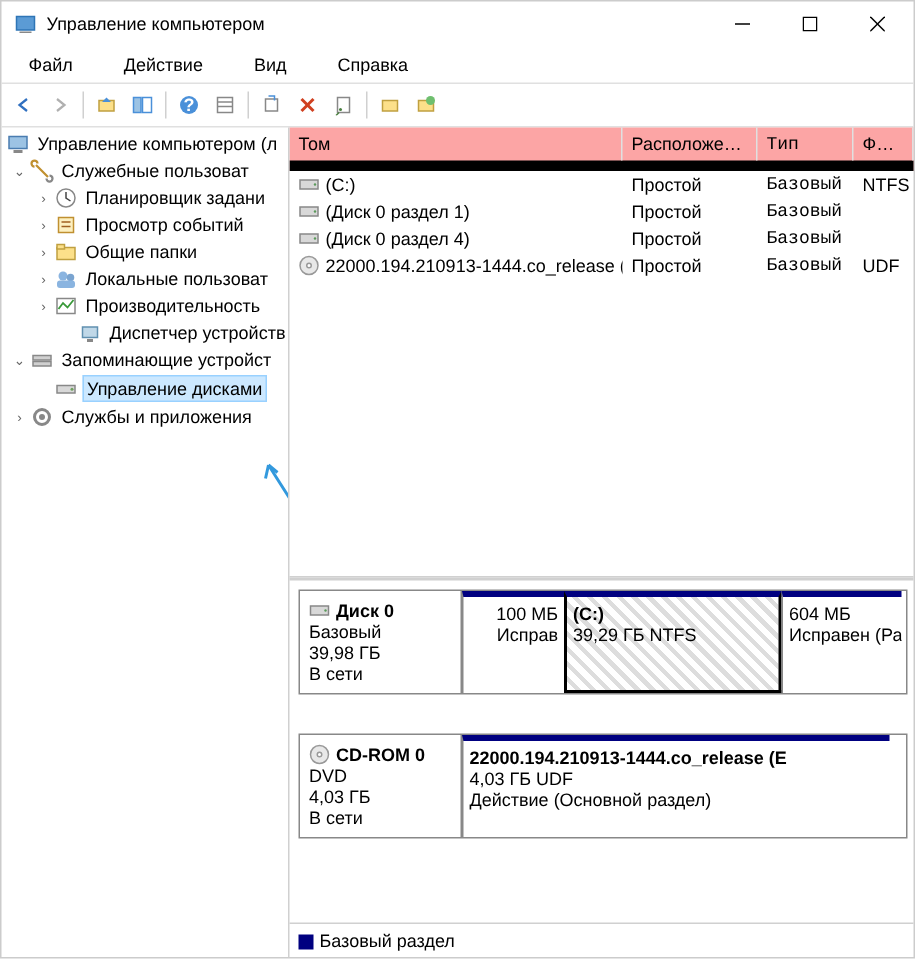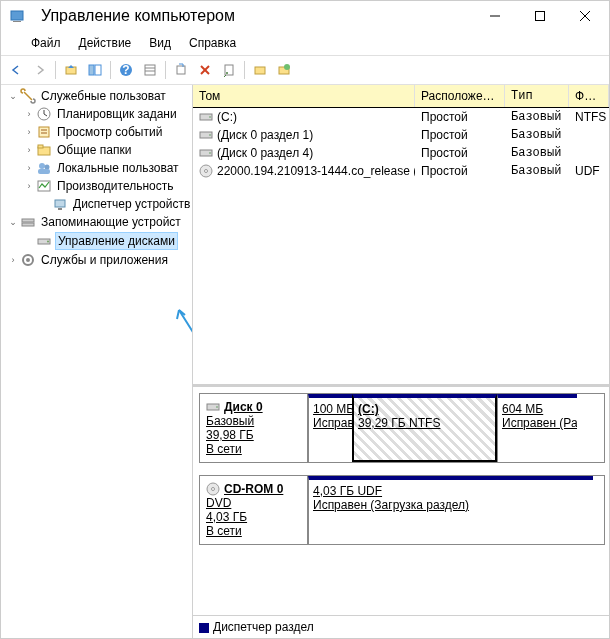--- a/index.html
+++ b/index.html
@@ -1,47 +1,47 @@
 <!DOCTYPE html>
 <html><head>
 <meta charset="utf-8">
 <style>
 * { box-sizing: border-box; margin: 0; padding: 0; font-family: 'Segoe UI', Tahoma, sans-serif; font-size: 12px; }
 body { background: #fff; width: 610px; height: 639px; overflow: hidden; border: 1px solid #ccc; display: flex; flex-direction: column; }
 .titlebar { height: 30px; display: flex; align-items: center; padding: 0 2px 0 8px; }
 .titlebar .app-icon { width: 16px; height: 16px; margin-right: 6px; }
-.titlebar .title { flex: 1; font-size: 16px; margin-left: 10px; }
+.titlebar .title { flex: 1; font-size: 12px; }
 .titlebar .win-btns { display: flex; }
 .titlebar .win-btn { width: 45px; height: 28px; display: flex; align-items: center; justify-content: center; color: #000; }
-.menubar { display: flex; padding: 2px 22px; gap: 2px; }
+.menubar { display: flex; padding: 2px 10px; gap: 18px; }
 .menubar .menu-item { padding: 3px 8px; }
 .toolbar { display: flex; align-items: center; padding: 3px 4px; border-top: 1px solid #e0e0e0; border-bottom: 1px solid #e0e0e0; gap: 2px; }
 .toolbar .tbtn { width: 22px; height: 22px; display: flex; align-items: center; justify-content: center; border: 1px solid transparent; }
 .toolbar .sep { width: 1px; height: 18px; background: #d0d0d0; margin: 0 2px; }
 .content { flex: 1; display: flex; min-height: 0; }
 .tree-pane { width: 192px; border-right: 1px solid #d0d0d0; overflow: hidden; padding: 2px 0; }
 .tree-node { display: flex; align-items: center; padding: 1px 0; line-height: 16px; white-space: nowrap; }
 .tree-node .exp { width: 12px; text-align: center; color: #666; font-size: 9px; user-select: none; }
 .tree-node .icon { width: 16px; height: 16px; margin: 0 3px 0 1px; display: inline-flex; align-items: center; justify-content: center; }
 .tree-node.selected { }
 .tree-node.selected .label { background: #cce8ff; border: 1px solid #99d1ff; padding: 0 2px; }
 .tree-node .label { padding: 0 2px; }
 .right-pane { flex: 1; display: flex; flex-direction: column; min-width: 0; }
 .vol-list { border-bottom: 1px solid #d0d0d0; }
-.vol-header { display: flex; background: #fef9c3; border-bottom: 1px solid #000000; }
+.vol-header { display: flex; background: #fca5a5; border-bottom: 7px solid #000000; }
 .vol-header .col { padding: 4px 6px; border-right: 1px solid #e0e0e0; overflow: hidden; text-overflow: ellipsis; white-space: nowrap; }
 .vol-row { display: flex; padding: 1px 0; }
 .vol-row .cell { padding: 1px 6px; overflow: hidden; text-overflow: ellipsis; white-space: nowrap; display: flex; align-items: center; }
 .vol-row .cell .vicon { width: 14px; height: 12px; margin-right: 4px; display: inline-flex; align-items: center; justify-content: center; }
 .c0 { width: 222px; }
 .c1 { width: 90px; }
 .c2 { width: 64px; font-family: Liberation Mono, monospace; }
 .c3 { width: 40px; }
 .graphical { flex: 1; overflow: hidden; padding: 6px 4px 2px 6px; border-top: 2px solid #d0d0d0; }
-.disk-row { display: flex; border: 1px solid #888; margin-bottom: 12px; text-decoration: underline; }
+.disk-row { display: flex; border: 1px solid #888; margin-bottom: 26px; }
 .disk-info { width: 108px; padding: 6px 6px; border-right: 1px solid #888; display: flex; flex-direction: column; font-size: 11px; }
 .disk-info .dn { font-weight: bold; display: flex; align-items: center; gap: 4px; }
 .part { border-top: 4px solid #000080; border-left: 1px solid #888; padding: 4px 4px; font-size: 11px; overflow: hidden; white-space: nowrap; }
 .part.sel { background: repeating-linear-gradient(45deg, #fff, #fff 4px, #ddd 4px, #ddd 7px); border: 2px solid #000; border-top: 4px solid #000080; }
 .part .pname { font-weight: bold; display: block; }
 .legend { display: flex; gap: 12px; align-items: center; padding: 4px 6px; border-top: 1px solid #d0d0d0; font-size: 11px; }
 .legend .sw { width: 10px; height: 10px; display: inline-block; margin-right: 4px; vertical-align: middle; }
 .arrow { position: absolute; }
 svg { display: block; }
 </style>
@@ -150,20 +150,29 @@
   <div class="tbtn">
       <svg width="14" height="14">
         <rect x="2" y="4" width="10" height="7" fill="#fce08a" stroke="#c0a040"></rect>
         <circle cx="10" cy="4" r="3" fill="#6fbf6f"></circle>
       </svg>
     </div>
 </div>
 
 <div class="content">
   <div class="tree-pane" style="position:relative;">
+    <div class="tree-node" style="padding-left:2px;">
+      <span class="icon">
+          <svg width="16" height="16">
+            <rect x="2" y="3" width="12" height="8" fill="#9cc3e4" stroke="#4a7cb0"></rect>
+            <rect x="5" y="12" width="6" height="2" fill="#888"></rect>
+          </svg>
+        </span>
+      <span class="label">Управление компьютером (л</span>
+    </div>
     <div class="tree-node" style="padding-left:6px;">
       <span class="exp">⌄</span>
       <span class="icon">
           <svg width="16" height="16">
             <path d="M4 4 L12 12 M5 3 a2 2 0 1 0 -2 2" fill="none" stroke="#c09030" stroke-width="1.5"></path>
             <path d="M11 13 a2 2 0 1 0 2 -2" fill="none" stroke="#888" stroke-width="1.5"></path>
           </svg>
         </span>
       <span class="label">Служебные пользоват</span>
     </div>
@@ -341,41 +350,41 @@
                     <rect x="1" y="3" width="12" height="6" fill="#d8d8d8" stroke="#888"></rect>
                     <circle cx="11" cy="6" r="0.8" fill="#5a9a5a"></circle>
                   </svg>
                 </span>
                 <span>Диск 0</span>
               </span>
   <span>Базовый</span>
   <span>39,98 ГБ</span>
   <span>В сети</span>
             </div>
-            <div class="part" style="width: 44px;"><span>100 МБ</span><br><span>Исправ</span></div>
+            <div class="part" style="width: 68px; text-align: right;"><span>100 МБ</span><br><span>Исправ</span></div>
             <div class="part sel" style="width: 145px;"><span class="pname">(C:)</span><span>39,29 ГБ NTFS</span><br></div>
             <div class="part" style="width: 80px;"><span>604 МБ</span><br><span>Исправен (Ра</span></div>
           </div>
           <div class="disk-row">
             <div class="disk-info">
               <span class="dn">
                 <span>
                   <svg width="14" height="14">
                     <circle cx="7" cy="7" r="6" fill="#e8e8e8" stroke="#999"></circle>
                     <circle cx="7" cy="7" r="1.5" fill="#fff" stroke="#999"></circle>
                   </svg>
                 </span>
                 <span>CD-ROM 0</span>
               </span>
   <span>DVD</span>
   <span>4,03 ГБ</span>
   <span>В сети</span>
             </div>
-            <div class="part" style="width: 285px;"><span>4,03 ГБ UDF</span><br><span>Исправен (Загрузка раздел)</span></div>
+            <div class="part" style="width: 285px;"><span class="pname">22000.194.210913-1444.co_release (E</span><span>4,03 ГБ UDF</span><br><span>Действие (Основной раздел)</span></div>
           </div>
         </div>
     </div>
 
     <div class="legend">
-      <span><span class="sw" style="background:#000080;"></span><span>Диспетчер раздел</span></span>
+      <span><span class="sw" style="background:#000080;"></span><span>Базовый раздел</span></span>
     </div>
   </div>
 </div>
 
 </body></html>

